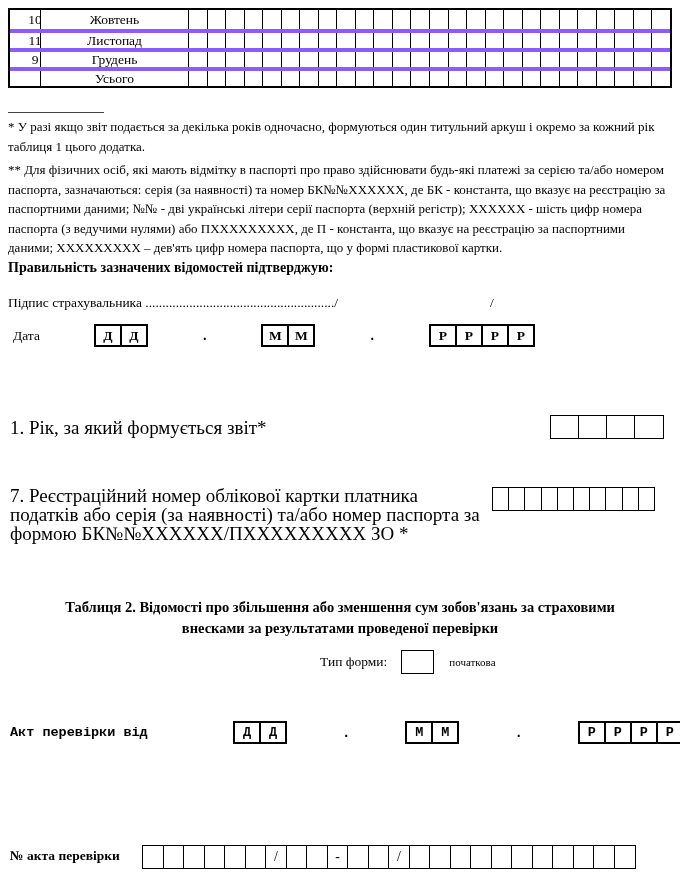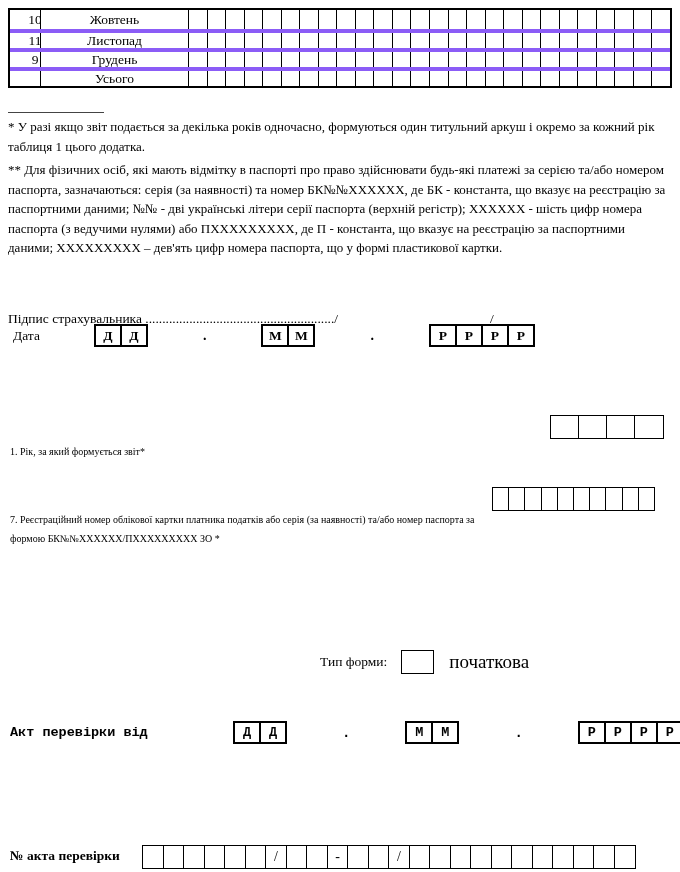--- a/index.html
+++ b/index.html
@@ -17,51 +17,51 @@
     font-size:13.5px; line-height:1; overflow:hidden; }
   .mcell:first-child { border-left:none;padding-left:20px; }
   .mrow.bold .mname { font-weight:normal; }
   
   .rule { position:absolute; left:8px; top:112px; width:96px; height:0; border-top:1.5px solid #444; }
   .fn { position:absolute; left:8px; width:664px; font-size:13px; line-height:20px; }
   .fn1 { top:117px; }
   .fn2 { top:160px; line-height:19.5px; }
   
   .confirm-heading { position:absolute; left:8px; top:260px; font-size:14px; font-weight:bold; }
-  .sig-row { position:absolute; left:8px; top:295px; font-size:13.5px; white-space:nowrap;margin-top:16px; }
+  .sig-row { position:absolute; left:8px; top:295px; font-size:13.5px; white-space:nowrap; }
   .slash2 { position:absolute; left:482px; top:0; }
   
   .date-row { position:absolute; display:flex; align-items:center;gap:41px; }
   .date-row-1 { left:13px; top:324px; }
   .date-row-2 { left:10px; top:721px;font-family:Liberation Mono, monospace; }
   .date-label { font-size:13.5px; margin-right:13px; }
   .date-label.b { font-weight:bold; width:172px; margin-right:10px; }
   .boxgroup { display:inline-flex; }
   .dbox { width:28px; height:23px; border:2px solid #000; margin-left:-2px;
     display:inline-flex; align-items:center; justify-content:center;
     font-weight:bold; font-size:13.5px; background:#fff; }
   .dbox:first-child { margin-left:0; }
   .dotsep { font-weight:bold; font-size:14px; margin:0 14px; }
   
-  .field-label { position:absolute; font-size:10px; line-height:19px;margin-top:24px; }
+  .field-label { position:absolute; font-size:19px; line-height:19px; }
   .f1-label { left:10px; top:418px; }
   .f2-label { left:10px; top:486px; width:478px; }
   .cellrow { position:absolute; display:flex; }
   .fcell { height:24px; border:1.5px solid #000; margin-left:-1.5px; background:#fff;
     display:inline-flex; align-items:center; justify-content:center; font-size:14px; }
   .fcell:first-child { margin-left:0; }
   .f1-cells { left:550px; top:415px; } .f1-cells .fcell { width:29.5px; }
   .f2-cells { left:492px; top:487px; } .f2-cells .fcell { width:17.7px; }
   
   .t2-title { position:absolute; left:50px; top:597px; width:580px; text-align:center;
     font-size:14.5px; font-weight:bold; line-height:21px; }
   .formtype-row { position:absolute; left:320px; top:650px; display:flex; align-items:center; }
   .formtype-label { font-size:13.5px; }
   .formtype-box { width:33px; height:24px; border:1.5px solid #000; margin-left:14px; background:#fff; }
-  .formtype-value { font-size:19px; margin-left:15px; }
+  .formtype-value { font-size:11px; margin-left:15px; }
   
   .actnum-label { position:absolute; left:10px; top:848px; font-size:13.5px; font-weight:bold; }
   .actnum-cells { left:142px; top:845px; } .actnum-cells .fcell { width:22px; }
 </style>
 </head>
 <body>
 
 <div class="page">
 
   <div class="mtable" id="mtable">
@@ -186,20 +186,21 @@
         <div class="mcell"></div>
       </div>
     </div>
 
   <div class="rule"></div>
 
   <p class="fn fn1">* У разі якщо звіт подається за декілька років одночасно, формуються один титульний аркуш і окремо за кожний рік таблиця 1 цього додатка.</p>
 
   <p class="fn fn2">** Для фізичних осіб, які мають відмітку в паспорті про право здійснювати будь-які платежі за серією та/або номером паспорта, зазначаються: серія (за наявності) та номер БК№№ХХХХХХ, де БК - константа, що вказує на реєстрацію за паспортними даними; №№ - дві українські літери серії паспорта (верхній регістр); ХХХХХХ - шість цифр номера паспорта (з ведучими нулями) або ПХХХХХХХХХ, де П - константа, що вказує на реєстрацію за паспортними даними; ХХХХХХХХХ – дев'ять цифр номера паспорта, що у формі пластикової картки.</p>
 
+  <div class="confirm-heading">Правильність зазначених відомостей підтверджую:</div>
 
   <div class="sig-row">
     <span>Підпис страхувальника </span><span>......................................................../</span>
     <span class="slash2">/</span>
   </div>
 
   <div class="date-row date-row-1">
     <span class="date-label">Дата</span>
     <span class="boxgroup">
         <span class="dbox">Д</span>
@@ -234,20 +235,21 @@
       <span class="fcell"></span>
       <span class="fcell"></span>
       <span class="fcell"></span>
       <span class="fcell"></span>
       <span class="fcell"></span>
       <span class="fcell"></span>
       <span class="fcell"></span>
       <span class="fcell"></span>
     </div>
 
+  <div class="t2-title">Таблиця 2. Відомості про збільшення або зменшення сум зобов'язань за страховими внесками за результатами проведеної перевірки</div>
 
   <div class="formtype-row">
     <span class="formtype-label">Тип форми:</span>
     <span class="formtype-box"></span>
     <span class="formtype-value">початкова</span>
   </div>
 
   <div class="date-row date-row-2">
     <span class="date-label b">Акт перевірки від</span>
     <span class="boxgroup">

